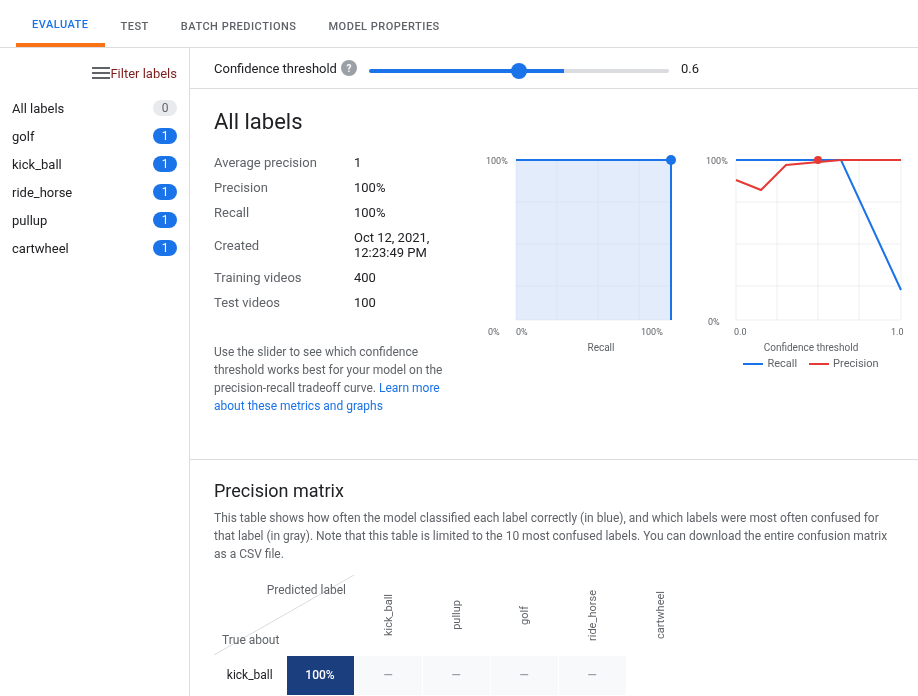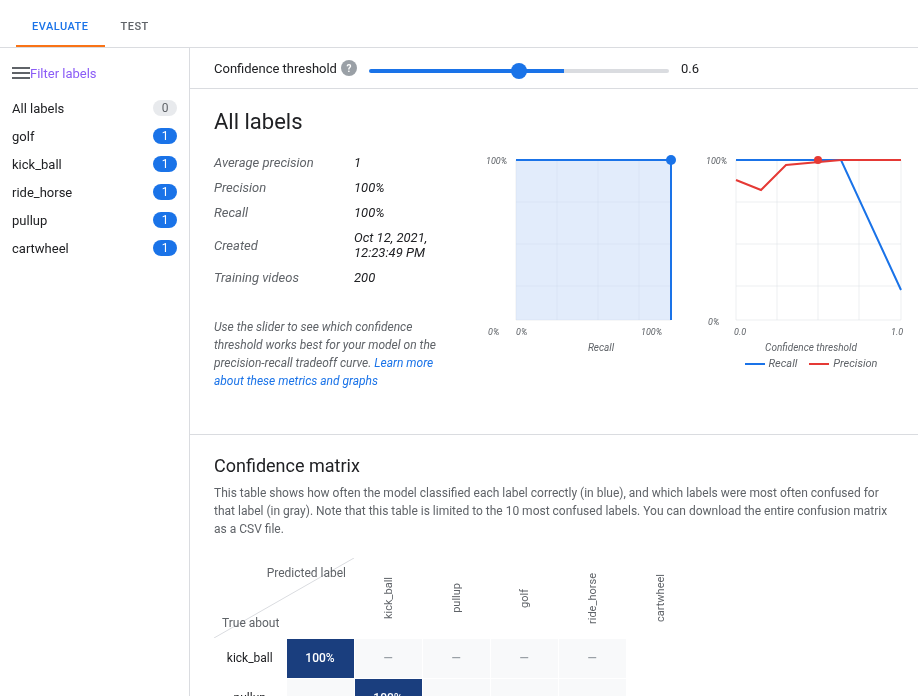--- a/index.html
+++ b/index.html
@@ -19,21 +19,21 @@
       font-weight: 500;
       color: #5f6368;
       cursor: pointer;
       border-bottom: 2px solid transparent;
       letter-spacing: 0.5px;
       text-transform: uppercase;
       font-size: 11px;
     }
     .nav-tab.active {
       color: #1a73e8;
-      border-bottom: 2px solid #f97316;
+      border-bottom: 4px solid #f97316;
     }
 
     .main-layout {
       display: flex;
       height: calc(696px - 48px);
       overflow: hidden;
     }
 
     
     .sidebar {
@@ -41,22 +41,23 @@
       border-right: 1px solid #dadce0;
       padding: 12px 0;
       flex-shrink: 0;
       overflow-y: auto;
     }
     .sidebar-filter {
       display: flex;
       align-items: center;
       gap: 0;
       padding: 4px 12px 12px;
-      color: #8b5cf6;
+      color: #7f1d1d;
       font-size: 13px;
+      justify-content: flex-end;
     }
     .sidebar-filter svg { width: 18px; height: 18px; }
     .sidebar-item {
       display: flex;
       align-items: center;
       justify-content: space-between;
       padding: 6px 12px;
       cursor: pointer;
       font-size: 13px;
     }
@@ -146,21 +147,20 @@
       font-weight: 400;
       color: #202124;
       margin-bottom: 16px;
     }
 
     
     .metrics-row {
       display: flex;
       gap: 32px;
       margin-bottom: 24px;
-      font-style: italic;
     }
 
     .metrics-table {
       min-width: 240px;
     }
     .metrics-table table {
       border-collapse: collapse;
       width: 100%;
     }
     .metrics-table td {
@@ -247,21 +247,21 @@
 
     .confusion-title {
       font-size: 18px;
       font-weight: 400;
       margin-bottom: 8px;
     }
 
     .confusion-description {
       font-size: 12px;
       color: #5f6368;
-      margin-bottom: 20px;
+      margin-bottom: 12px;
       line-height: 1.5;
     }
 
     .confusion-matrix-wrapper {
       overflow-x: auto;
     }
 
     .confusion-matrix-table {
       border-collapse: collapse;
       font-size: 12px;
@@ -318,20 +318,22 @@
       background: #1a3e7e;
       color: #fff;
     }
   </style>
 </head>
 <body>
 
 <div class="top-nav">
   <div class="nav-tab active">EVALUATE</div>
   <div class="nav-tab">TEST</div>
+  <div class="nav-tab">BATCH PREDICTIONS</div>
+  <div class="nav-tab">MODEL PROPERTIES</div>
 </div>
 
 <div class="main-layout">
 
   <div class="sidebar">
     <div class="sidebar-filter">
       <svg viewBox="0 0 18 18" fill="#5f6368">
         <rect y="3" width="18" height="2"></rect>
           <rect y="8" width="18" height="2"></rect>
           <rect y="13" width="18" height="2"></rect>
@@ -396,21 +398,25 @@
             <tr>
               <td>Recall</td>
               <td>100%</td>
             </tr>
             <tr>
               <td>Created</td>
               <td>Oct 12, 2021, 12:23:49 PM</td>
             </tr>
             <tr>
               <td>Training videos</td>
-              <td>200</td>
+              <td>400</td>
+            </tr>
+            <tr>
+              <td>Test videos</td>
+              <td>100</td>
             </tr>
           </tbody>
             </table>
           <div class="description-text">
             <span>Use the slider to see which confidence threshold works best for your model on the precision-recall tradeoff curve.</span>
             <a href="#">Learn more about these metrics and graphs</a>
           </div>
         </div>
 
         <div class="charts-container">
@@ -484,21 +490,21 @@
                 <div class="legend-line" style="background:#e53935;"></div>
                 <span>Precision</span>
               </div>
             </div>
           </div>
         </div>
       </div>
     </div>
 
     <div class="confusion-section">
-      <div class="confusion-title">Confidence matrix</div>
+      <div class="confusion-title">Precision matrix</div>
       <div class="confusion-description">This table shows how often the model classified each label correctly (in blue), and which labels were most often confused for that label (in gray). Note that this table is limited to the 10 most confused labels. You can download the entire confusion matrix as a CSV file.</div>
 
       <div class="confusion-matrix-wrapper">
         <table class="confusion-matrix-table">
           <thead>
             <tr>
 
               <td colspan="2" rowspan="2" style="min-width:140px; position:relative; height:80px;">
                 <div style="position:absolute; bottom:0; right:0; width:140px; height:80px; overflow:hidden;">
                   <svg width="140" height="80">

